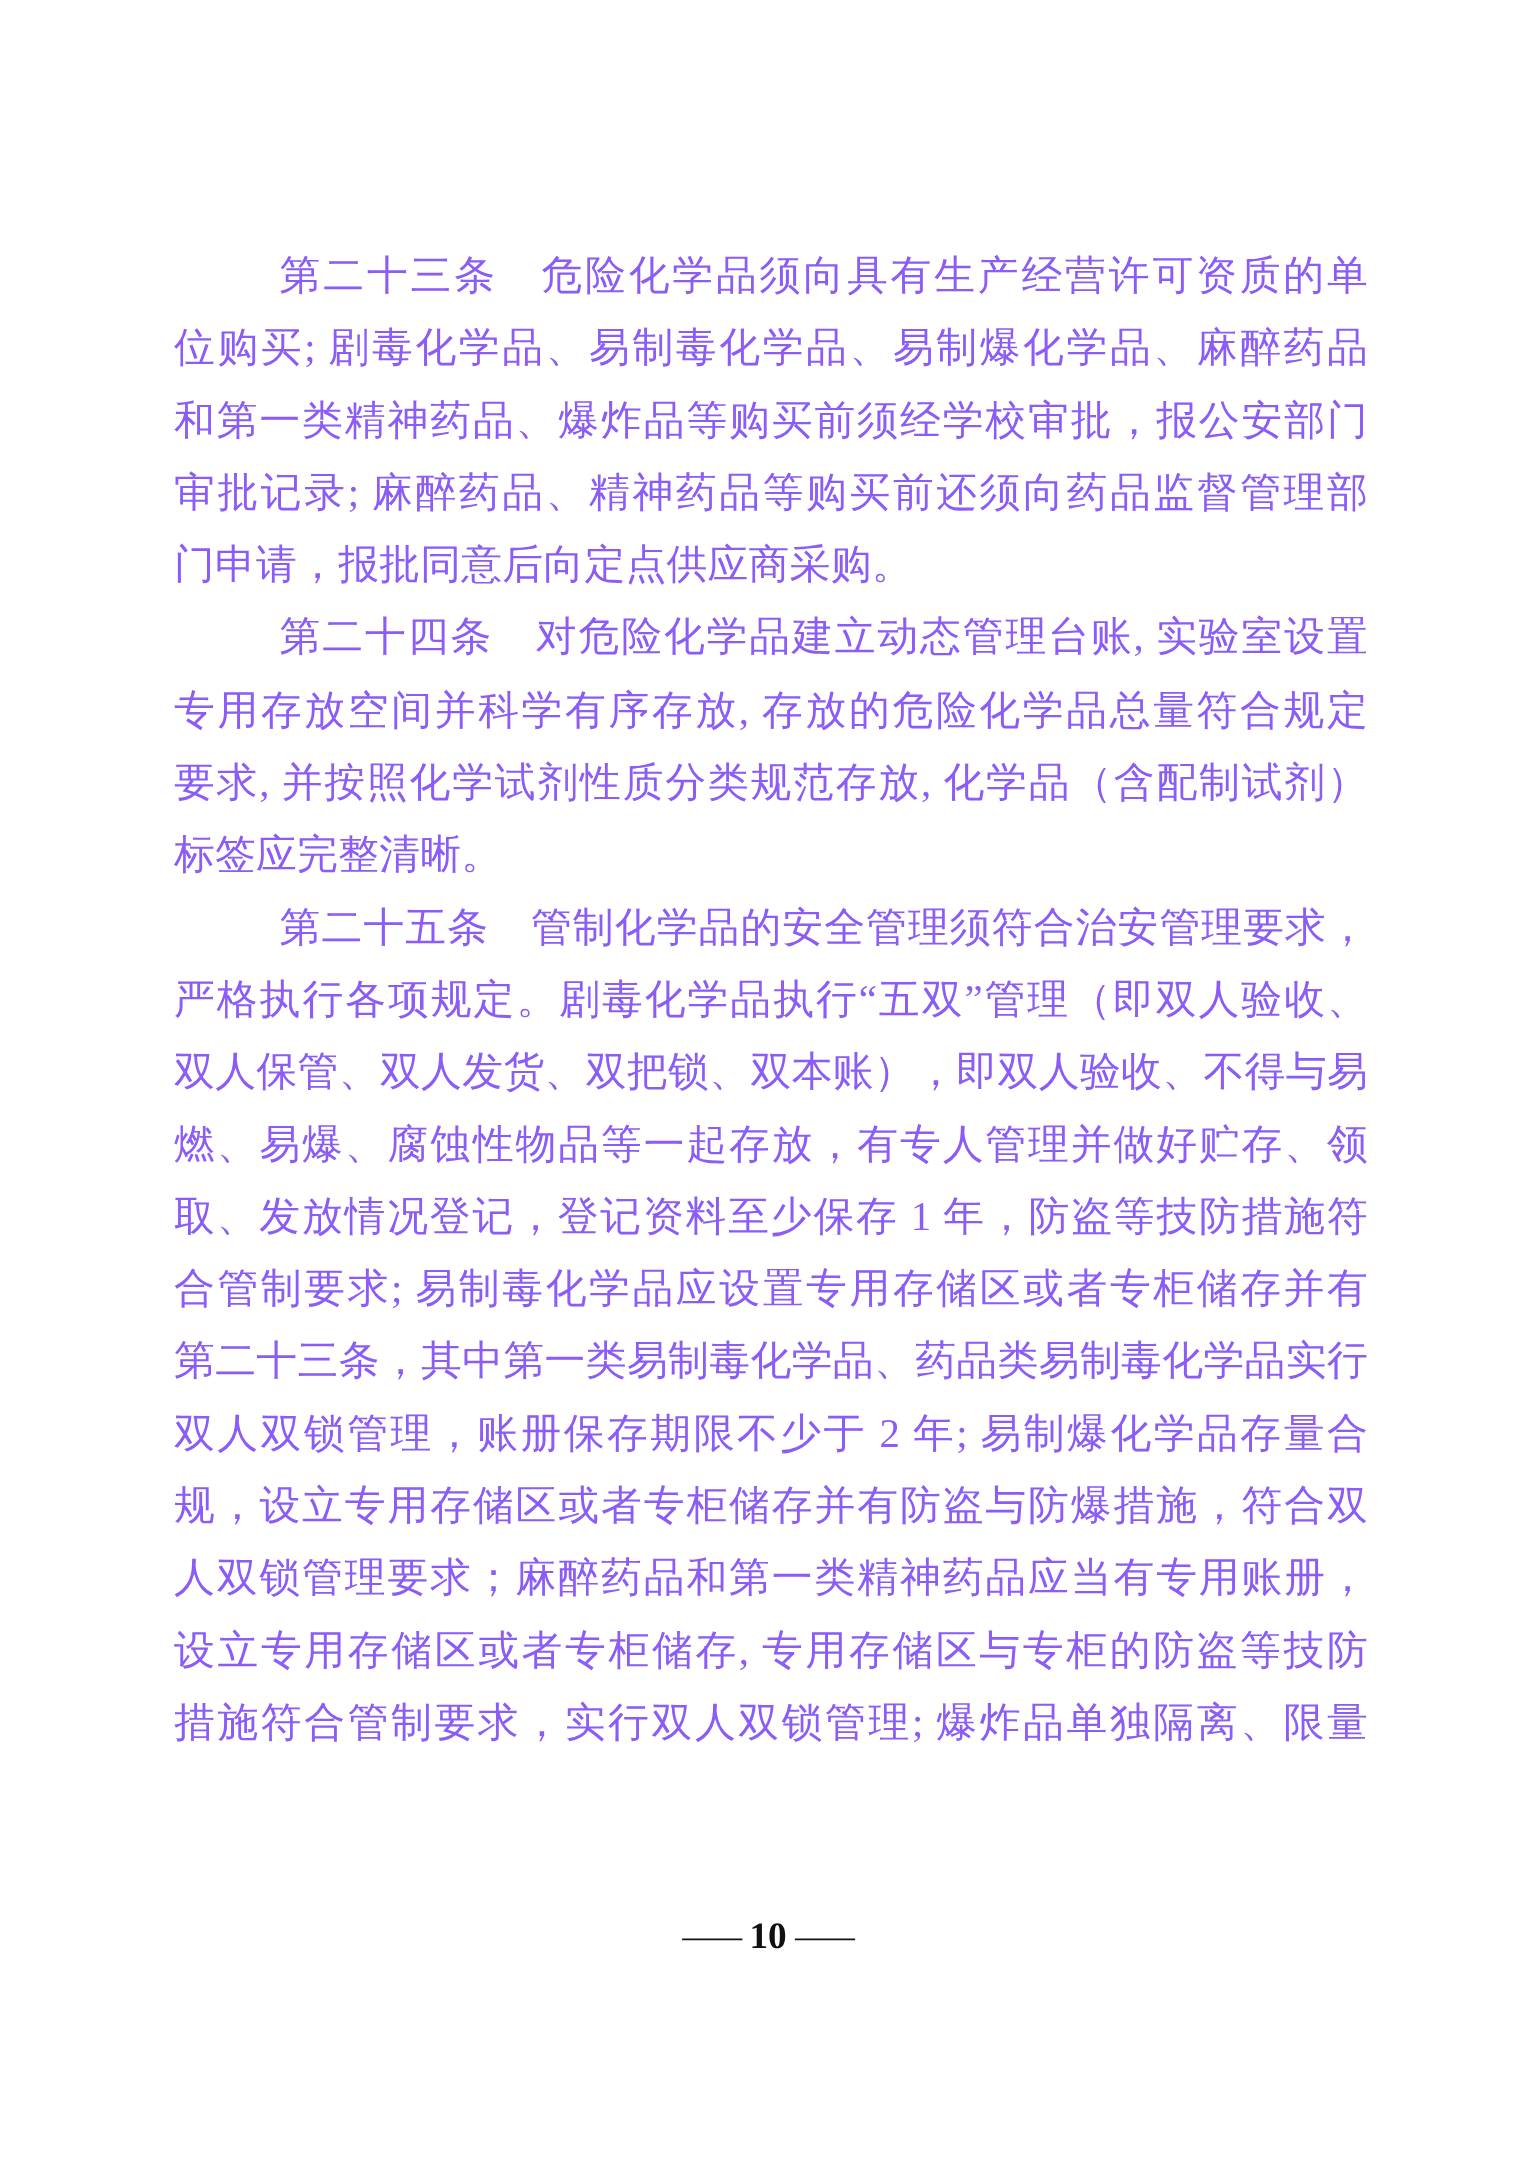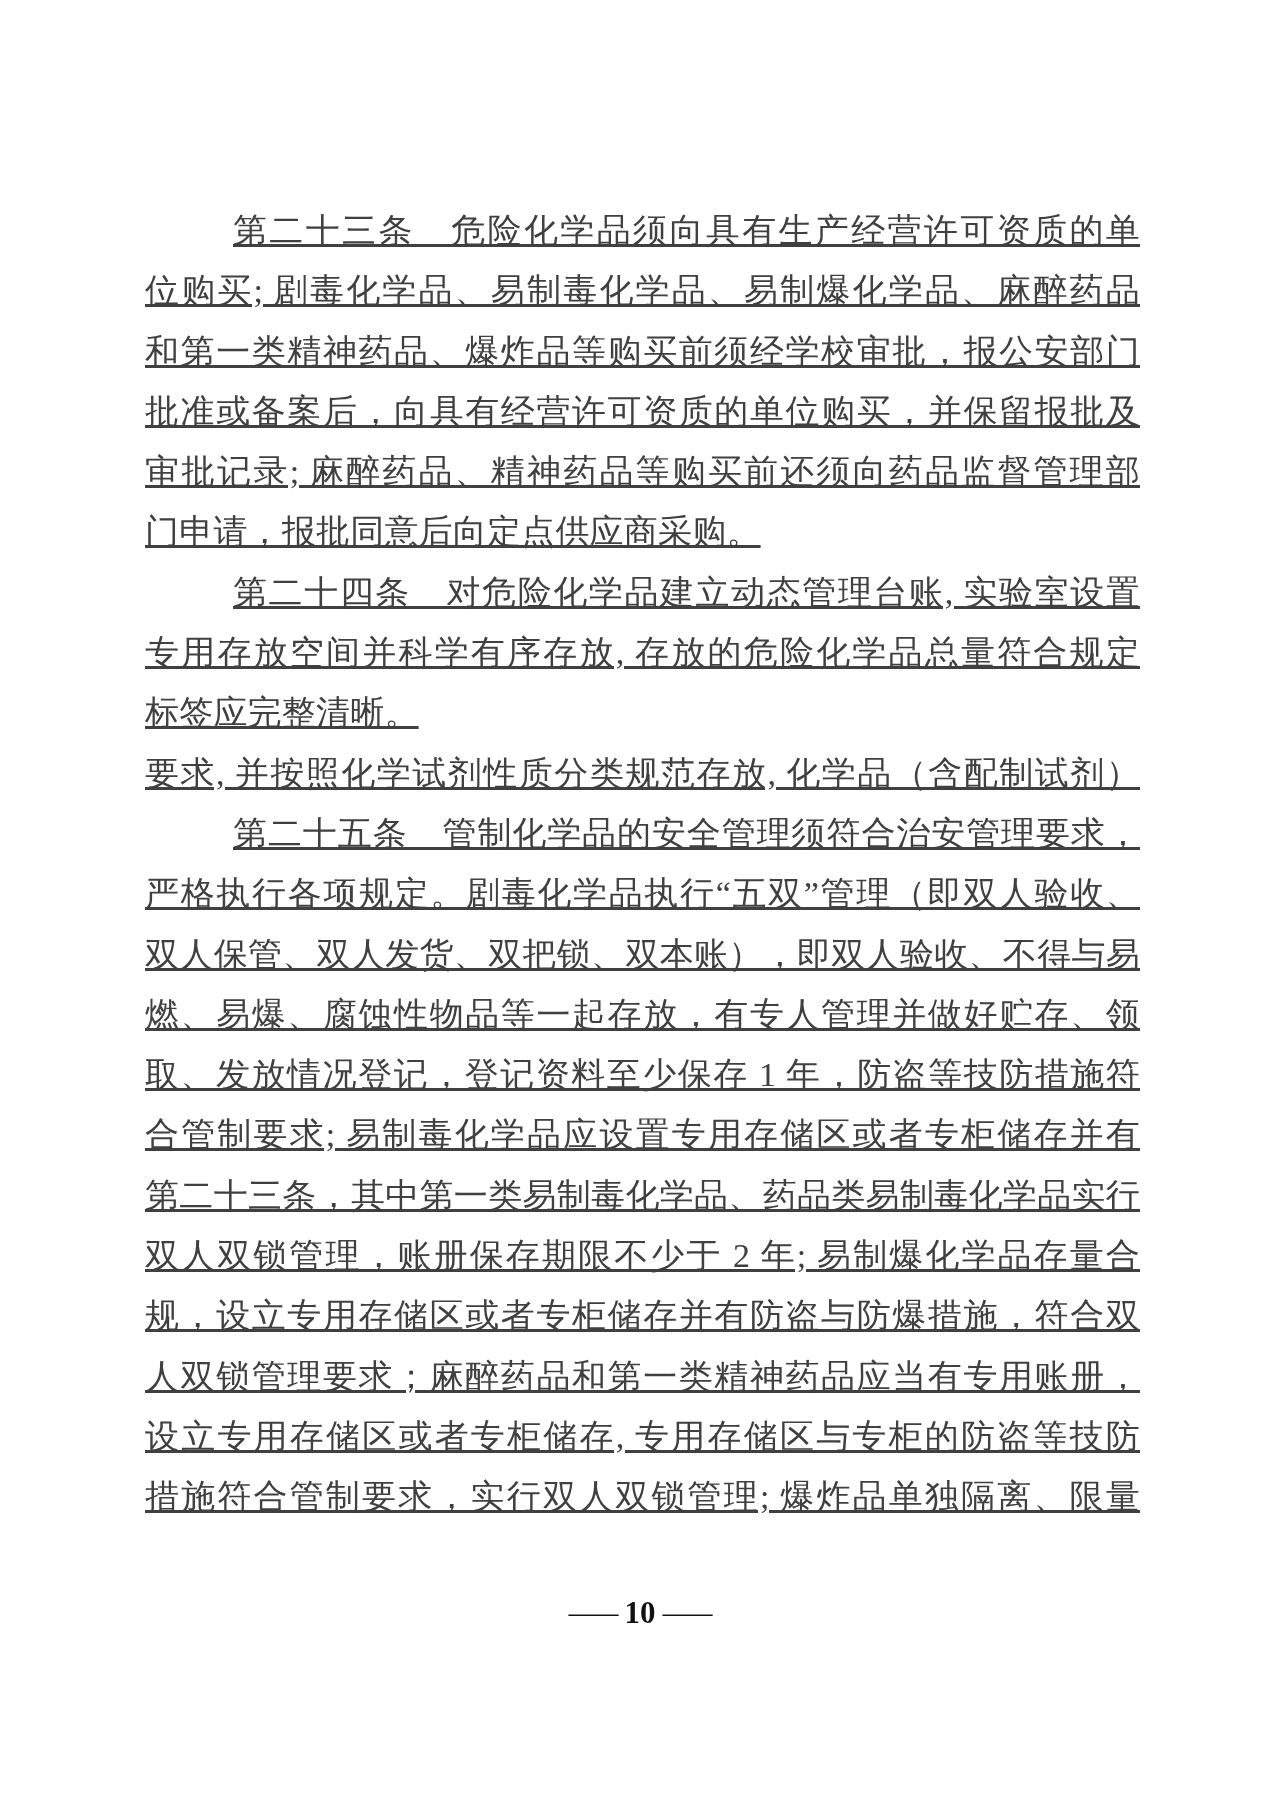--- a/index.html
+++ b/index.html
@@ -19,23 +19,22 @@
     left: 0; top: 0;
     width: 1280px;
     height: 1810px;
     background: #ffffff;
   }
   .doc-body {
     position: absolute;
     left: 145px;
     top: 201px;
     width: 995px;
-    color: #404040;
+    color: #8b5cf6;
     font-size: 34px;
-    text-decoration: underline;
   }
   .text-line {
     height: 60.3px;
     line-height: 60.3px;
     text-align: justify;
     text-align-last: justify;
     overflow: hidden;
     white-space: normal;
     letter-spacing: 0.2px;
   }
@@ -70,27 +69,26 @@
 </head>
 <body>
 
 <div class="page">
 
   <div class="doc-body">
 
   <div class="text-line indent">第二十三条　危险化学品须向具有生产经营许可资质的单</div>
       <div class="text-line">位购买; 剧毒化学品、易制毒化学品、易制爆化学品、麻醉药品</div>
       <div class="text-line">和第一类精神药品、爆炸品等购买前须经学校审批，报公安部门</div>
-      <div class="text-line">批准或备案后，向具有经营许可资质的单位购买，并保留报批及</div>
       <div class="text-line">审批记录; 麻醉药品、精神药品等购买前还须向药品监督管理部</div>
       <div class="text-line para-end">门申请，报批同意后向定点供应商采购。</div>
       <div class="text-line indent">第二十四条　对危险化学品建立动态管理台账, 实验室设置</div>
       <div class="text-line">专用存放空间并科学有序存放, 存放的危险化学品总量符合规定</div>
+      <div class="text-line">要求, 并按照化学试剂性质分类规范存放, 化学品（含配制试剂）</div>
       <div class="text-line para-end">标签应完整清晰。</div>
-      <div class="text-line">要求, 并按照化学试剂性质分类规范存放, 化学品（含配制试剂）</div>
       <div class="text-line indent">第二十五条　管制化学品的安全管理须符合治安管理要求，</div>
       <div class="text-line">严格执行各项规定。剧毒化学品执行“五双”管理（即双人验收、</div>
       <div class="text-line">双人保管、双人发货、双把锁、双本账），即双人验收、不得与易</div>
       <div class="text-line">燃、易爆、腐蚀性物品等一起存放，有专人管理并做好贮存、领</div>
       <div class="text-line">取、发放情况登记，登记资料至少保存 1 年，防盗等技防措施符</div>
       <div class="text-line">合管制要求; 易制毒化学品应设置专用存储区或者专柜储存并有</div>
       <div class="text-line">第二十三条，其中第一类易制毒化学品、药品类易制毒化学品实行</div>
       <div class="text-line">双人双锁管理，账册保存期限不少于 2 年; 易制爆化学品存量合</div>
       <div class="text-line">规，设立专用存储区或者专柜储存并有防盗与防爆措施，符合双</div>
       <div class="text-line">人双锁管理要求；麻醉药品和第一类精神药品应当有专用账册，</div>

